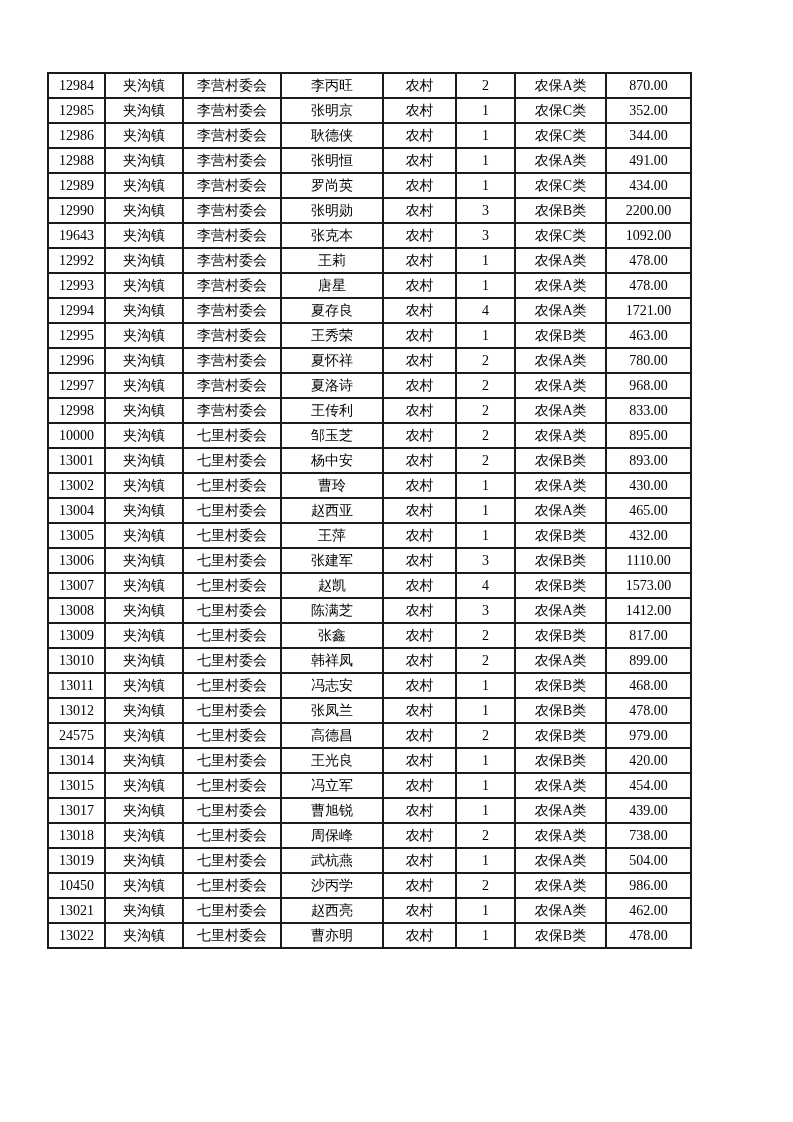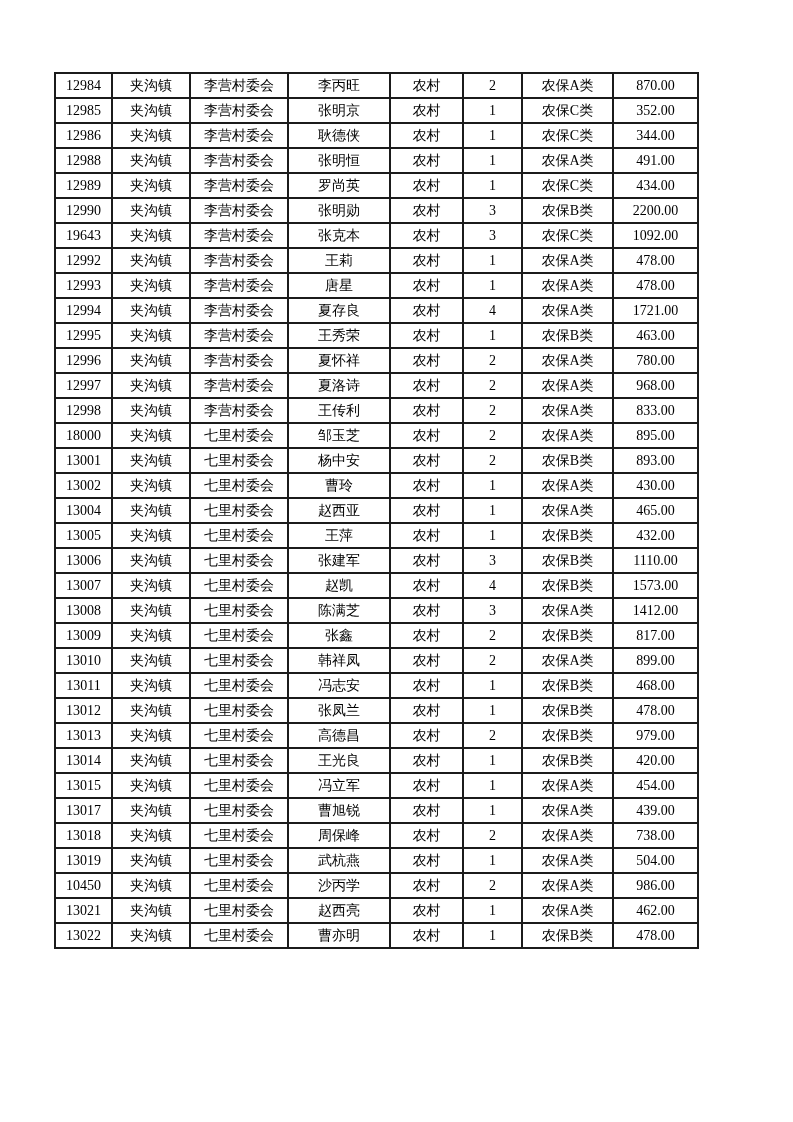--- a/index.html
+++ b/index.html
@@ -9,21 +9,21 @@
     font-family: "Liberation Serif", "DejaVu Serif", serif;
   }
   .page {
     position: relative;
     width: 793px; height: 1122px;
     background: #ffffff;
     overflow: hidden;
   }
   table.grid {
     position: absolute;
-    left: 54px; top: 72px;
+    left: 47px; top: 72px;
     width: 643px;
     border-collapse: collapse;
     table-layout: fixed;
   }
   table.grid td {
     border: 2px solid #1b1b1b;
     height: 23px;
     line-height: 23px;
     padding: 0;
     text-align: center;
@@ -192,21 +192,21 @@
           <td>12998</td>
           <td>夹沟镇</td>
           <td>李营村委会</td>
           <td>王传利</td>
           <td>农村</td>
           <td>2</td>
           <td>农保A类</td>
           <td>833.00</td>
         </tr>
         <tr>
-          <td>18000</td>
+          <td>10000</td>
           <td>夹沟镇</td>
           <td>七里村委会</td>
           <td>邹玉芝</td>
           <td>农村</td>
           <td>2</td>
           <td>农保A类</td>
           <td>895.00</td>
         </tr>
         <tr>
           <td>13001</td>
@@ -312,21 +312,21 @@
           <td>13012</td>
           <td>夹沟镇</td>
           <td>七里村委会</td>
           <td>张凤兰</td>
           <td>农村</td>
           <td>1</td>
           <td>农保B类</td>
           <td>478.00</td>
         </tr>
         <tr>
-          <td>13013</td>
+          <td>24575</td>
           <td>夹沟镇</td>
           <td>七里村委会</td>
           <td>高德昌</td>
           <td>农村</td>
           <td>2</td>
           <td>农保B类</td>
           <td>979.00</td>
         </tr>
         <tr>
           <td>13014</td>

